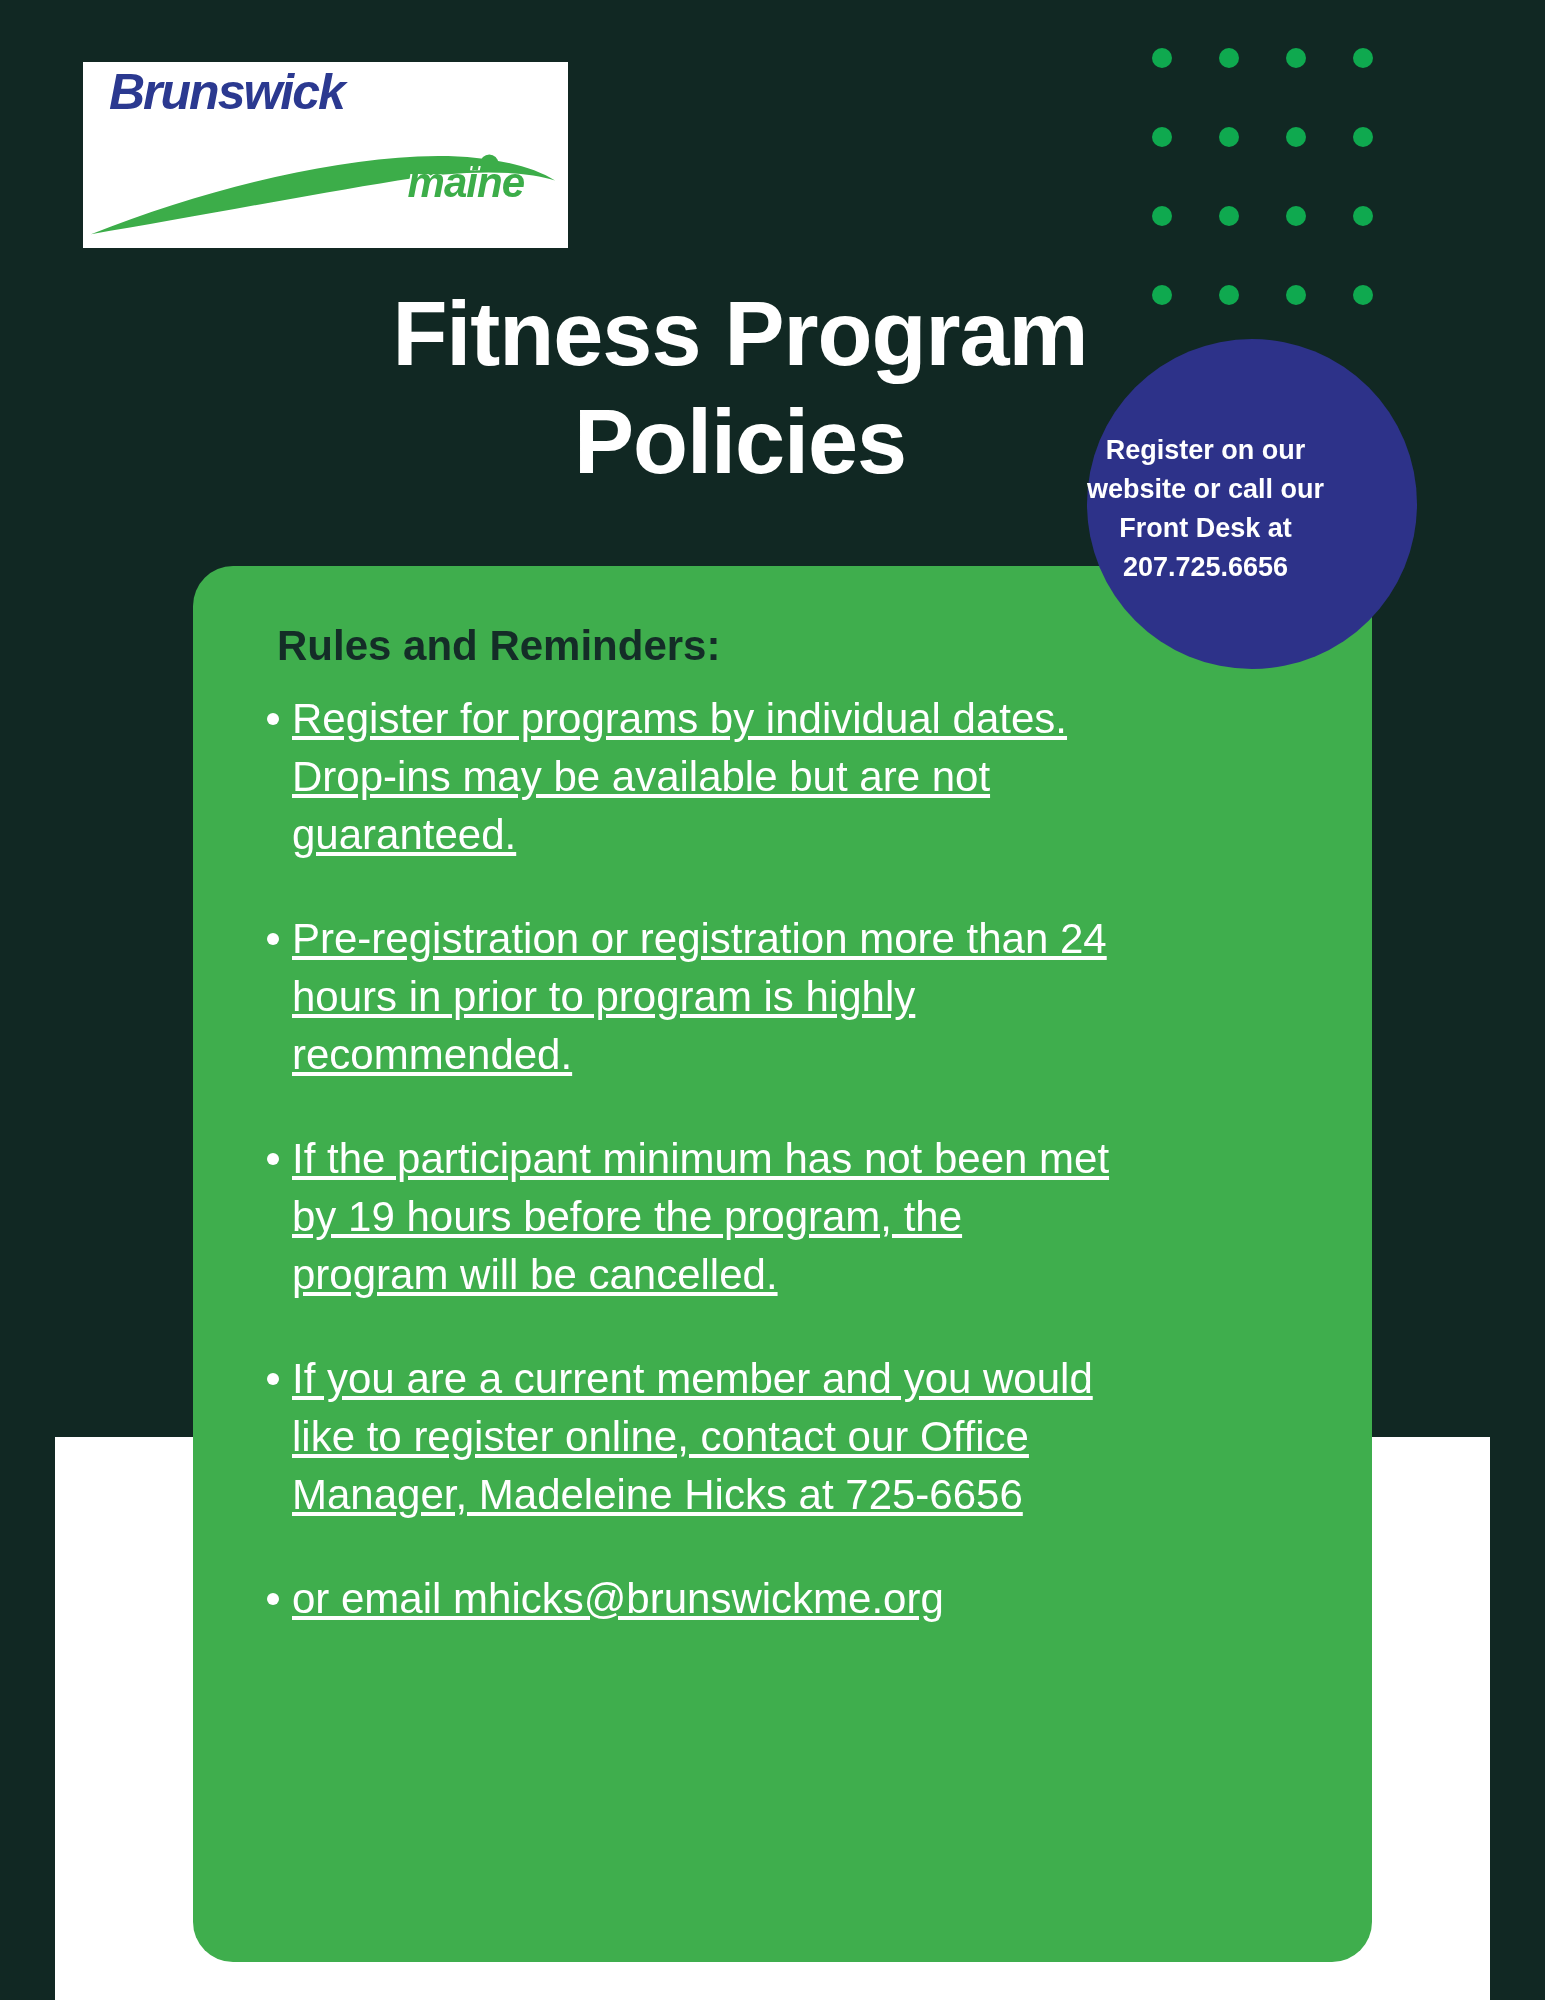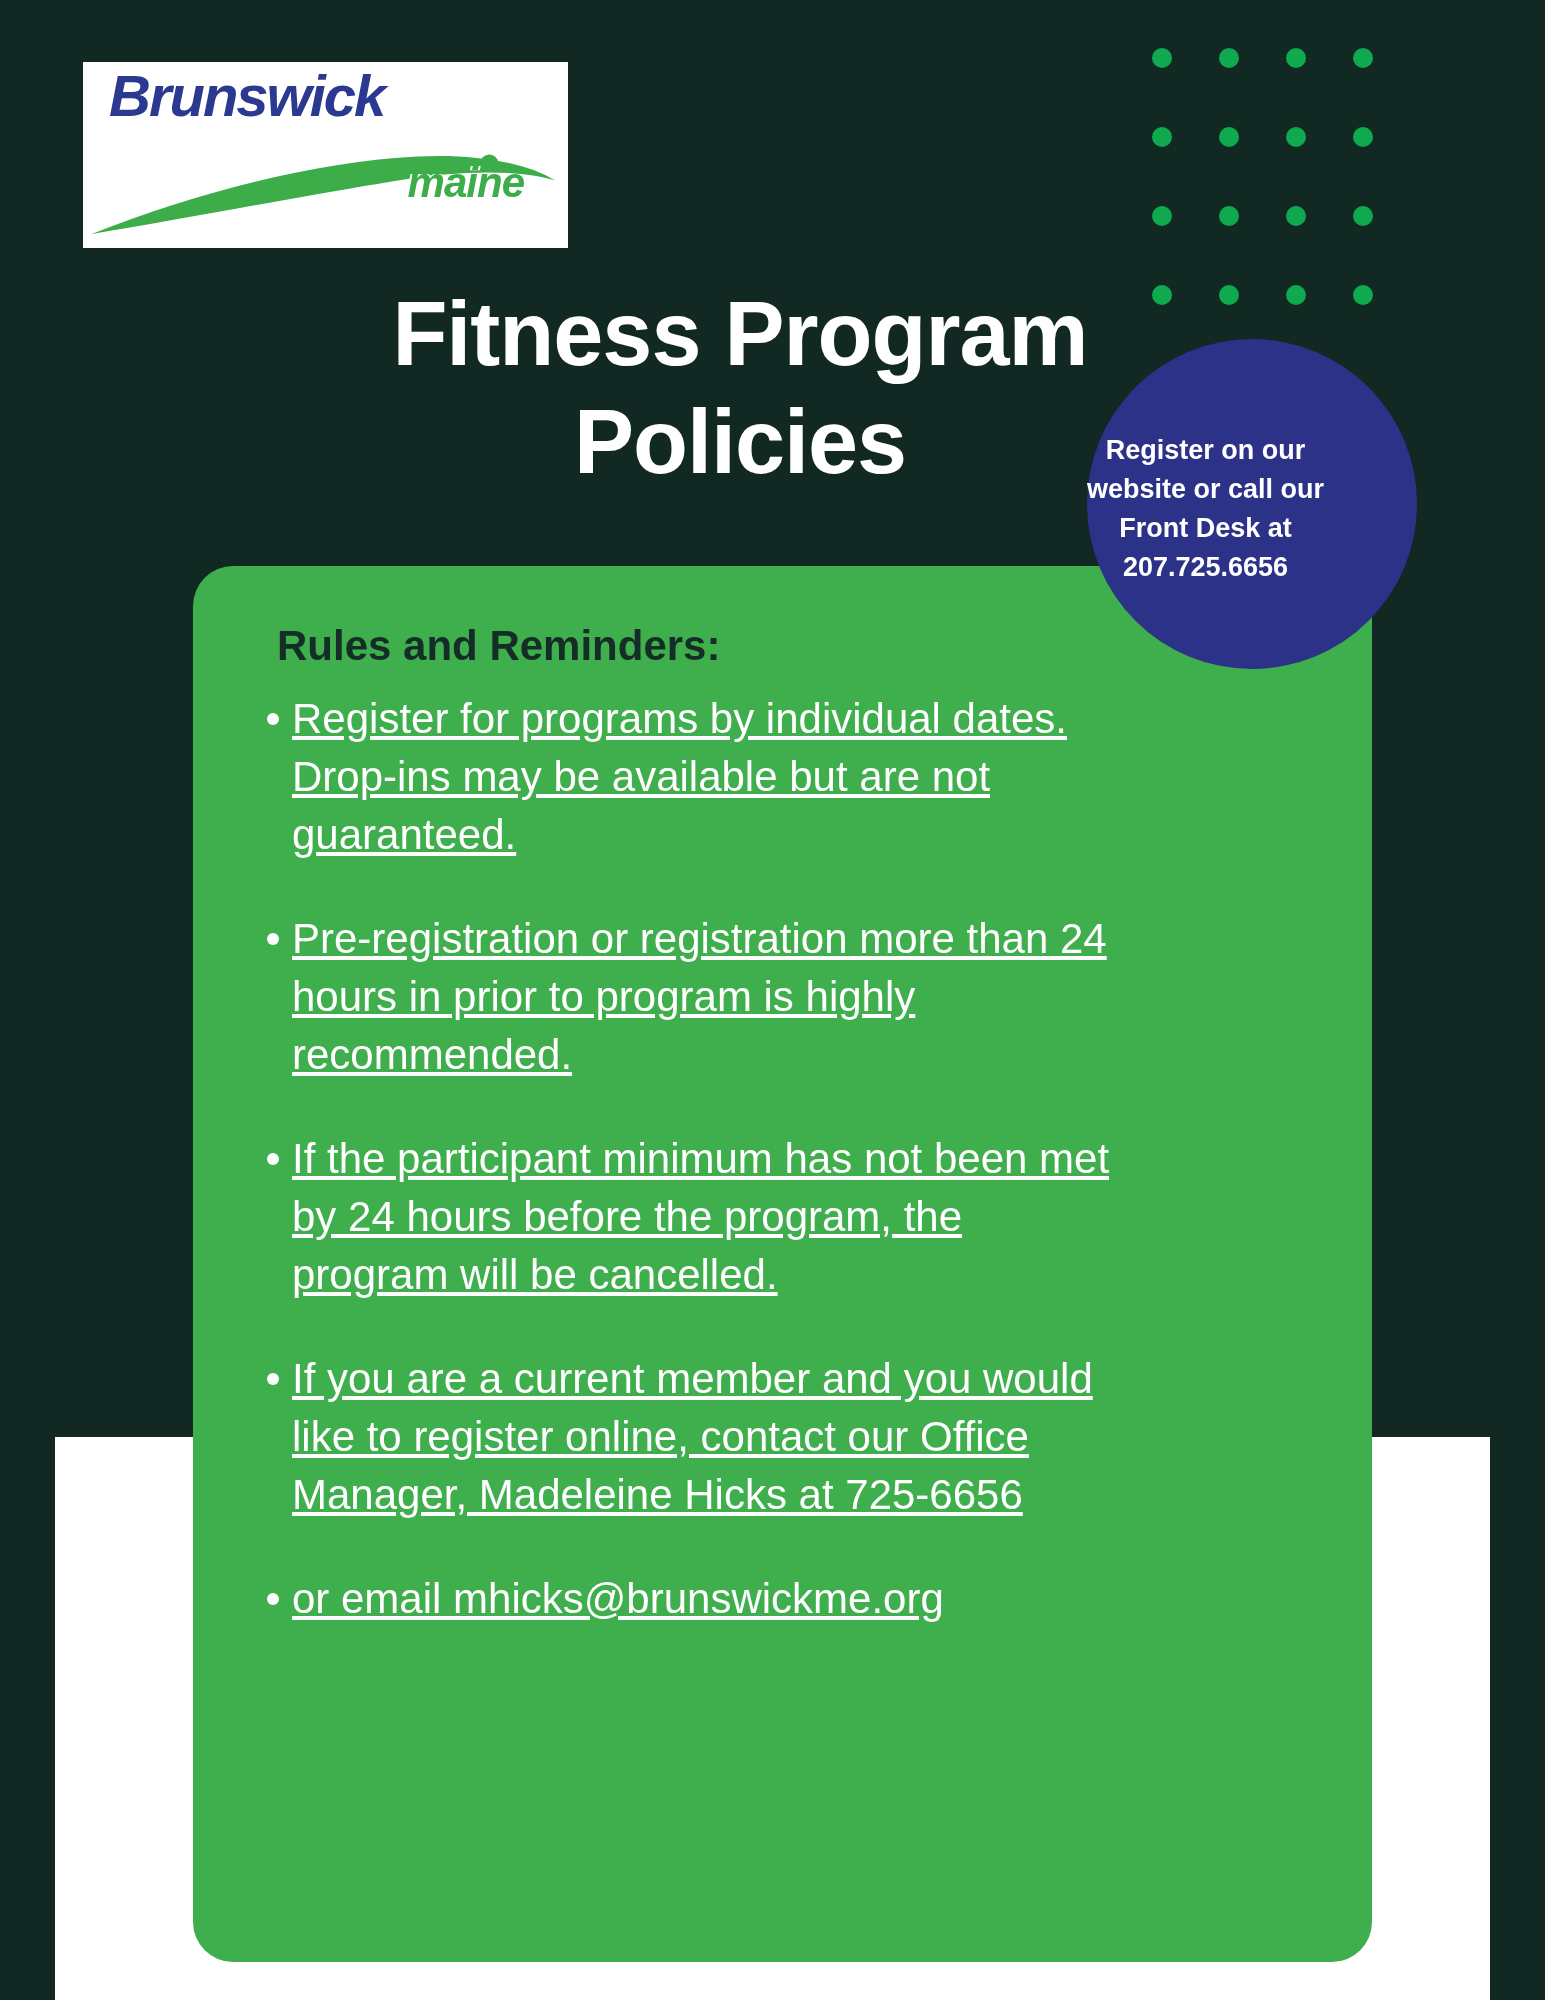--- a/index.html
+++ b/index.html
@@ -25,21 +25,21 @@
   .logo-box {
     position: absolute;
     left: 83px; top: 62px;
     width: 485px; height: 186px;
     background: #ffffff;
     z-index: 2;
   }
   .logo-brunswick {
     position: absolute;
     left: 26px; top: 4px;
-    font-size: 58px;
+    font-size: 50px;
     font-weight: bold;
     font-style: italic;
     letter-spacing: -2px;
     color: var(--logo-blue, #2B3990);
     line-height: 1.05;
   }
   .logo-swoosh {
     position: absolute;
     left: 6px; top: 80px;
     width: 468px; height: 96px;
@@ -201,21 +201,21 @@
   <section class="policy-box">
     <h2>Rules and Reminders:</h2>
     <ul>
       <li>Register for programs by individual dates.
 Drop-ins may be available but are not
 guaranteed.</li>
       <li>Pre-registration or registration more than 24
 hours in prior to program is highly
 recommended.</li>
       <li>If the participant minimum has not been met
-by 24 hours before the program, the
+by 19 hours before the program, the
 program will be cancelled.</li>
       <li>If you are a current member and you would
 like to register online, contact our Office
 Manager, Madeleine Hicks at 725-6656</li>
       <li>or email mhicks@brunswickme.org</li>
     </ul>
   </section>
 
 </div>
 

